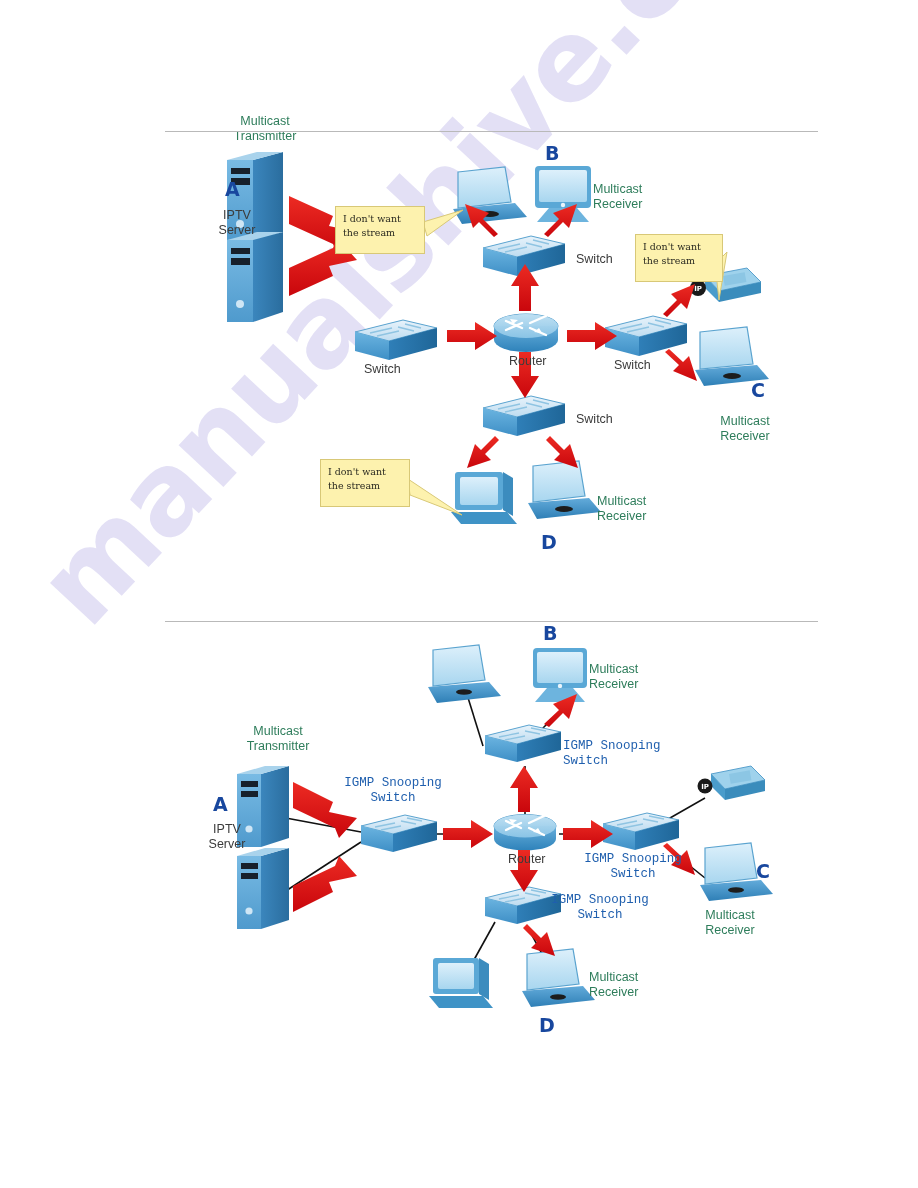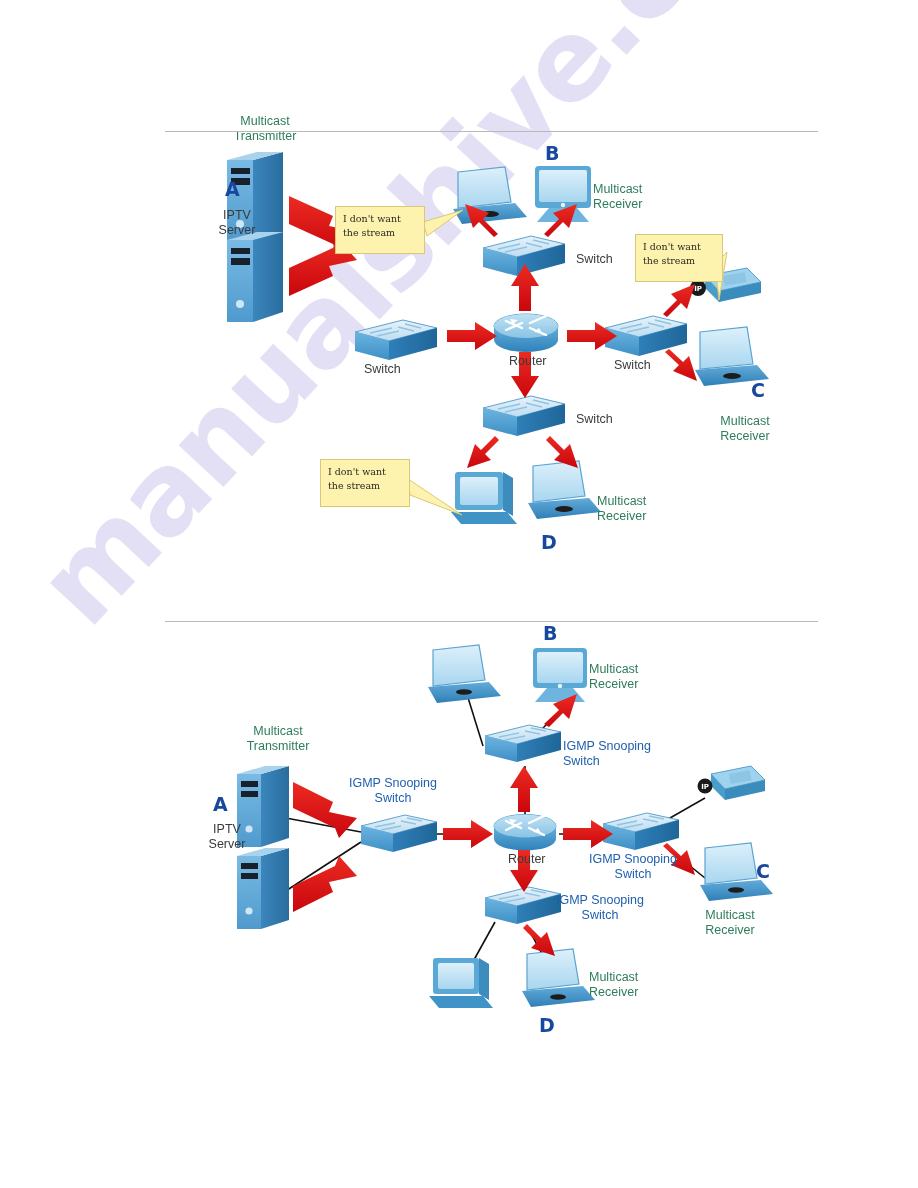--- a/index.html
+++ b/index.html
@@ -28,21 +28,21 @@
 
   
   .hrule{position:absolute;left:165px;width:653px;height:1px;background:#b9b9b9;z-index:6;}
 
   
   .diagram{position:absolute;z-index:4;}
   #diagram-top{left:165px;top:136px;width:655px;height:470px;}
   #diagram-bottom{left:165px;top:626px;width:655px;height:425px;}
   .lbl{position:absolute;white-space:nowrap;line-height:1.18;}
   .lbl-green{color:#2e7d5b;font-size:12.5px;text-align:center;}
-  .lbl-blue{color:#1f5fae;font-size:12.5px;text-align:center;}
+  .lbl-blue{color:#1f5fae;font-size:12.5px;text-align:center;font-family:Liberation Mono, monospace;}
   .lbl-dark{color:#3b3b3b;font-size:12.5px;margin-left:7px;}
   .lbl-letter{color:#18479e;font-size:19px;font-weight:700;font-family:"DejaVu Sans",sans-serif;}
 
   
   .callout{position:absolute;z-index:5;}
   .callout .box{
     background:#fdf2ae;border:1px solid #d8c877;
     font-size:9.5px;color:#2a2a20;font-family:"DejaVu Serif",serif;
     line-height:1.45;padding:5px 7px 13px 7px;white-space:pre-line;
     box-sizing:border-box;

